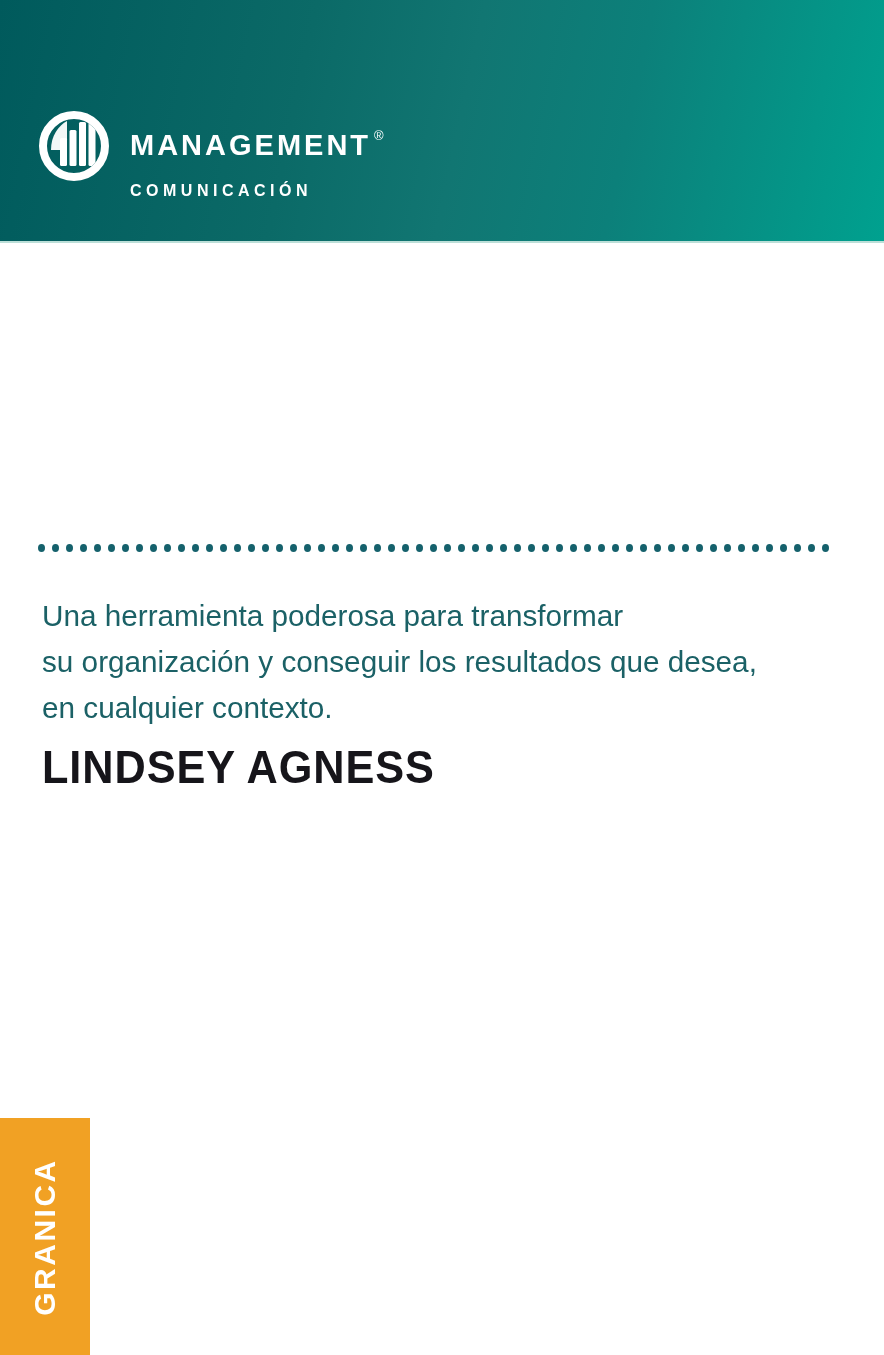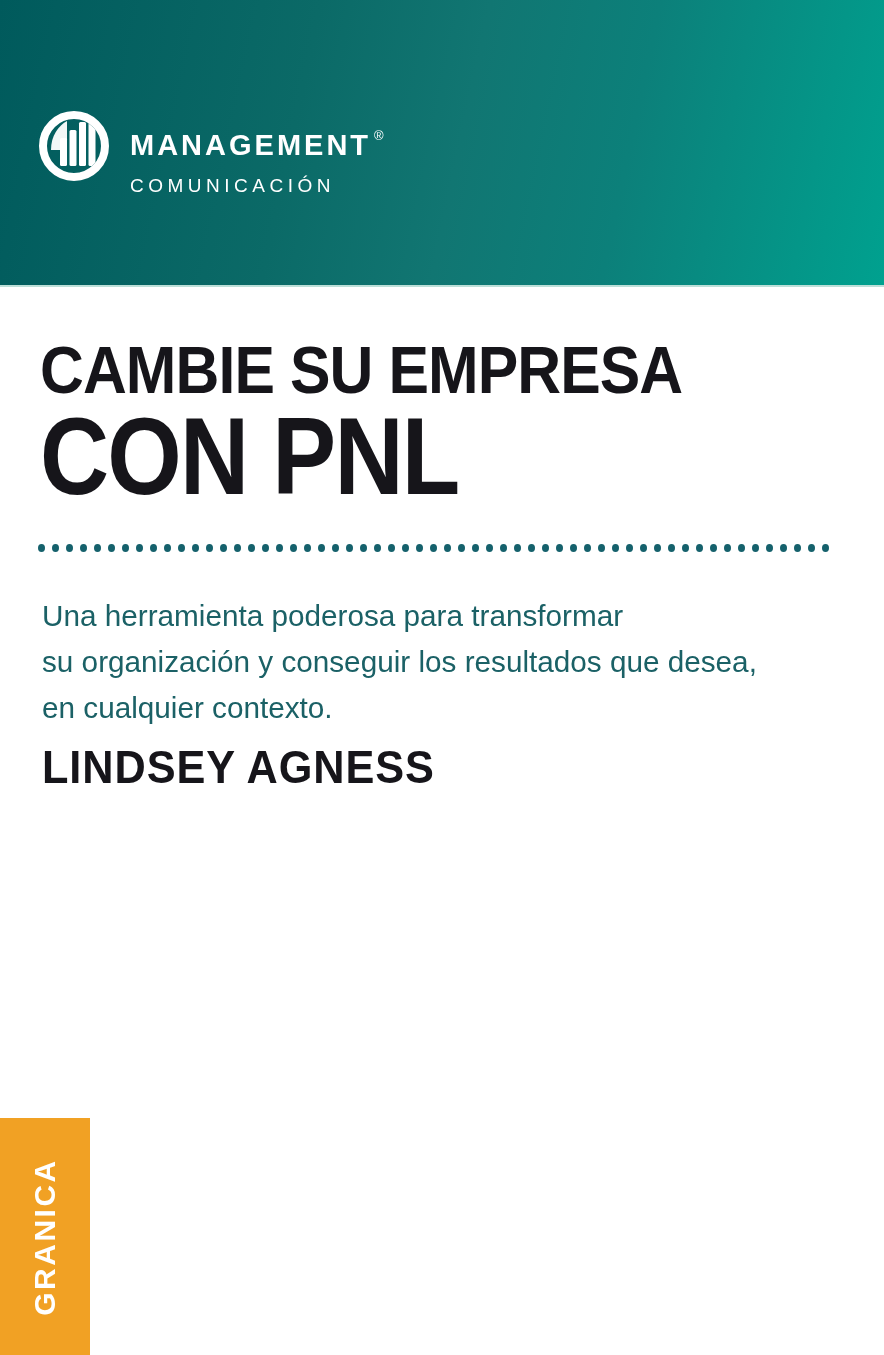--- a/index.html
+++ b/index.html
@@ -4,30 +4,30 @@
 <style>
   * { margin:0; padding:0; box-sizing:border-box; }
   html,body { background:#ffffff; }
   .page {
     position:relative; width:884px; height:1355px; background:#ffffff;
     overflow:hidden; font-family:"Liberation Sans", sans-serif;
   }
 
   
   .banner {
-    position:absolute; left:0; top:0; width:884px; height:287px;
+    position:absolute; left:0; top:0; width:884px; height:243px;
     background:linear-gradient(102deg,#005a5c 0%,#0b6a67 34%,#117672 52%,#0c807a 70%,#00a18f 100%);
     border-bottom:2px solid #bcdfd8;
   }
   .logo { position:absolute; left:38px; top:110px; width:72px; height:72px; }
   .brand { position:absolute; left:130px; top:131px; color:#ffffff; }
   .brand-row { display:flex; align-items:flex-start; }
   .brand-name { font-size:29px; font-weight:bold; letter-spacing:3px; line-height:29px; }
   .brand-tm { font-size:13px; line-height:13px; margin-left:3px; margin-top:-2px; font-weight:400; }
-  .brand-sub { font-size:19px; font-weight:400; letter-spacing:4.5px; margin-top:15px; }
+  .brand-sub { font-size:16px; font-weight:700; letter-spacing:4.5px; margin-top:22px; }
 
   
   .title { position:absolute; left:40px; top:336px; color:#16151a; }
   .title-l1 {
     display:block; font-size:66px; font-weight:bold; letter-spacing:-1px;
     white-space:nowrap; transform:scaleX(0.92); transform-origin:0 0; line-height:68px;
   }
   .title-l2 {
     display:block; font-size:110px; font-weight:bold; letter-spacing:-2px;
     white-space:nowrap; transform:scaleX(0.87); transform-origin:0 0; line-height:96px; margin-top:4px;
@@ -111,24 +111,20 @@
     </div>
     <div class="brand">
       <div class="brand-row">
         <span class="brand-name">MANAGEMENT</span>
         <span class="brand-tm">®</span>
       </div>
       <div class="brand-sub">COMUNICACIÓN</div>
     </div>
   </header>
 
-  <h1 class="title">
-    <span class="title-l1">CAMBIE SU EMPRESA</span>
-    <span class="title-l2">CON PNL</span>
-  </h1>
 
   <div class="dots">
       <i style="background: rgb(21, 97, 108);"></i>
       <i style="background: rgb(21, 97, 108);"></i>
       <i style="background: rgb(21, 97, 108);"></i>
       <i style="background: rgb(21, 97, 108);"></i>
       <i style="background: rgb(21, 97, 108);"></i>
       <i style="background: rgb(21, 97, 108);"></i>
       <i style="background: rgb(21, 97, 108);"></i>
       <i style="background: rgb(21, 97, 108);"></i>

